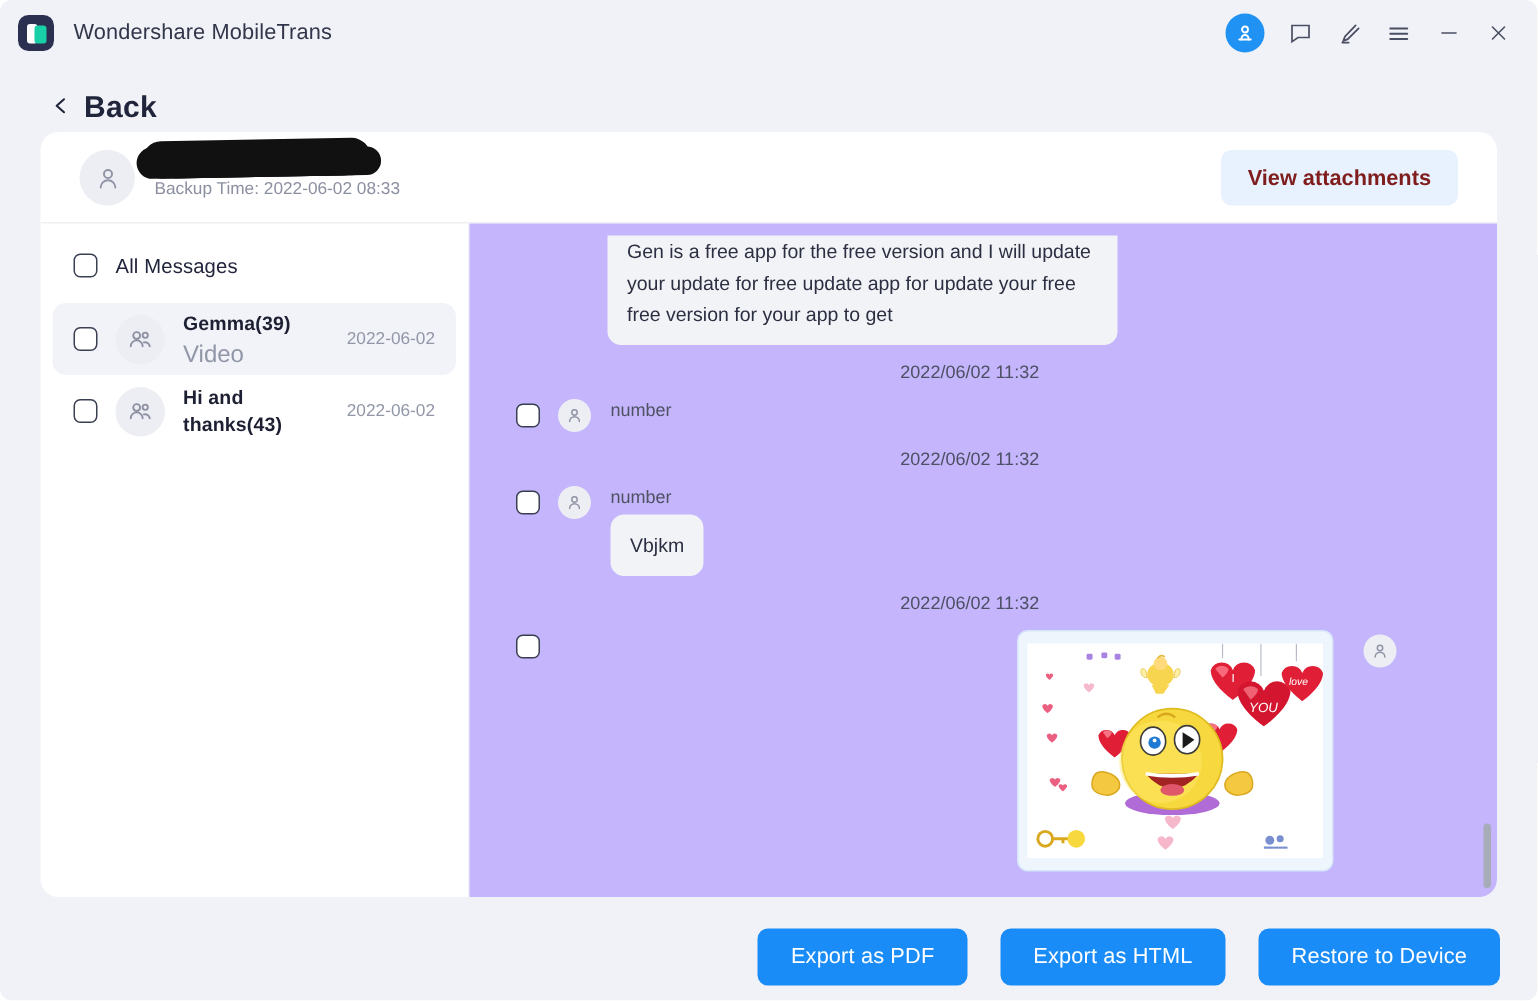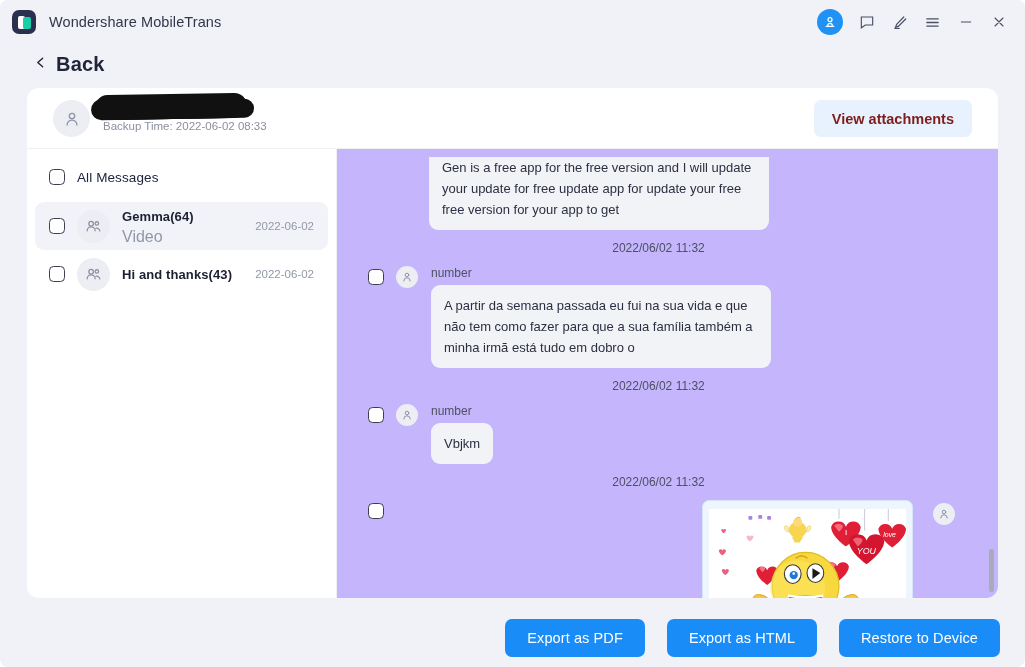--- a/index.html
+++ b/index.html
@@ -68,21 +68,21 @@
     border-radius: 50%;
     background: #2092f4;
     color: #ffffff;
     margin-right: 7px;
   }
 
   
   .back-row {
     position: absolute; top: 44px; left: 0;
     width: 1025px; height: 40px;
-    display: flex; align-items: center;
+    display: flex; align-items: flex-end;
     padding-left: 34px;
   }
   .back-btn {
     display: flex; align-items: center; gap: 9px;
     cursor: pointer;
     color: #21253c;
   }
   .back-btn .label {
     font-size: 20px; font-weight: bold;
     letter-spacing: 0.2px;
@@ -149,21 +149,21 @@
   }
 
   
   .card-body {
     position: relative;
     height: 449px;
     display: flex;
   }
   .left-pane {
     position: relative;
-    width: 310px;
+    width: 286px;
     border-right: 1px solid #eef0f4;
     flex: none;
     padding-top: 13px;
   }
   .all-messages {
     display: flex; align-items: center; gap: 12px;
     padding-left: 22px;
     height: 30px;
     cursor: pointer;
   }
@@ -424,21 +424,21 @@
             <span class="cbox"></span>
             <span class="avatar">
               <svg width="19" height="19" viewBox="0 0 24 24" fill="none" stroke="currentColor" stroke-width="1.6" stroke-linecap="round">
                 <circle cx="9" cy="8.5" r="2.9"></circle>
                   <circle cx="16.2" cy="8.2" r="2.2"></circle>
                 <path d="M4 17.5a5 5 0 0 1 10 0"></path>
                   <path d="M15 14.2a4 4 0 0 1 5 3.3"></path>
               </svg>
             </span>
             <span class="texts">
-              <span class="title">Gemma(64)</span>
+              <span class="title">Gemma(39)</span>
               <div class="preview">Video</div>
             </span>
             <span class="date">2022-06-02</span>
           </div>
 
           <div class="conv">
             <span class="cbox"></span>
             <span class="avatar">
               <svg width="19" height="19" viewBox="0 0 24 24" fill="none" stroke="currentColor" stroke-width="1.6" stroke-linecap="round">
                 <circle cx="9" cy="8.5" r="2.9"></circle>
@@ -468,21 +468,20 @@
           <div class="msg-row">
             <span class="cbox"></span>
             <span class="msg-avatar">
               <svg width="12" height="12" viewBox="0 0 24 24" fill="none" stroke="currentColor" stroke-width="2" stroke-linecap="round">
                 <circle cx="12" cy="8" r="3.6"></circle>
                   <path d="M5.5 20a6.5 6.5 0 0 1 13 0"></path>
               </svg>
             </span>
             <div class="msg-content">
               <div class="msg-sender">number</div>
-              <div class="bubble">A partir da semana passada eu fui na sua vida e que não tem como fazer para que a sua família também a minha irmã está tudo em dobro o</div>
             </div>
           </div>
           <div class="timestamp">2022/06/02 11:32</div>
 
           <div class="msg-row">
             <span class="cbox"></span>
             <span class="msg-avatar">
               <svg width="12" height="12" viewBox="0 0 24 24" fill="none" stroke="currentColor" stroke-width="2" stroke-linecap="round">
                 <circle cx="12" cy="8" r="3.6"></circle>
                   <path d="M5.5 20a6.5 6.5 0 0 1 13 0"></path>

